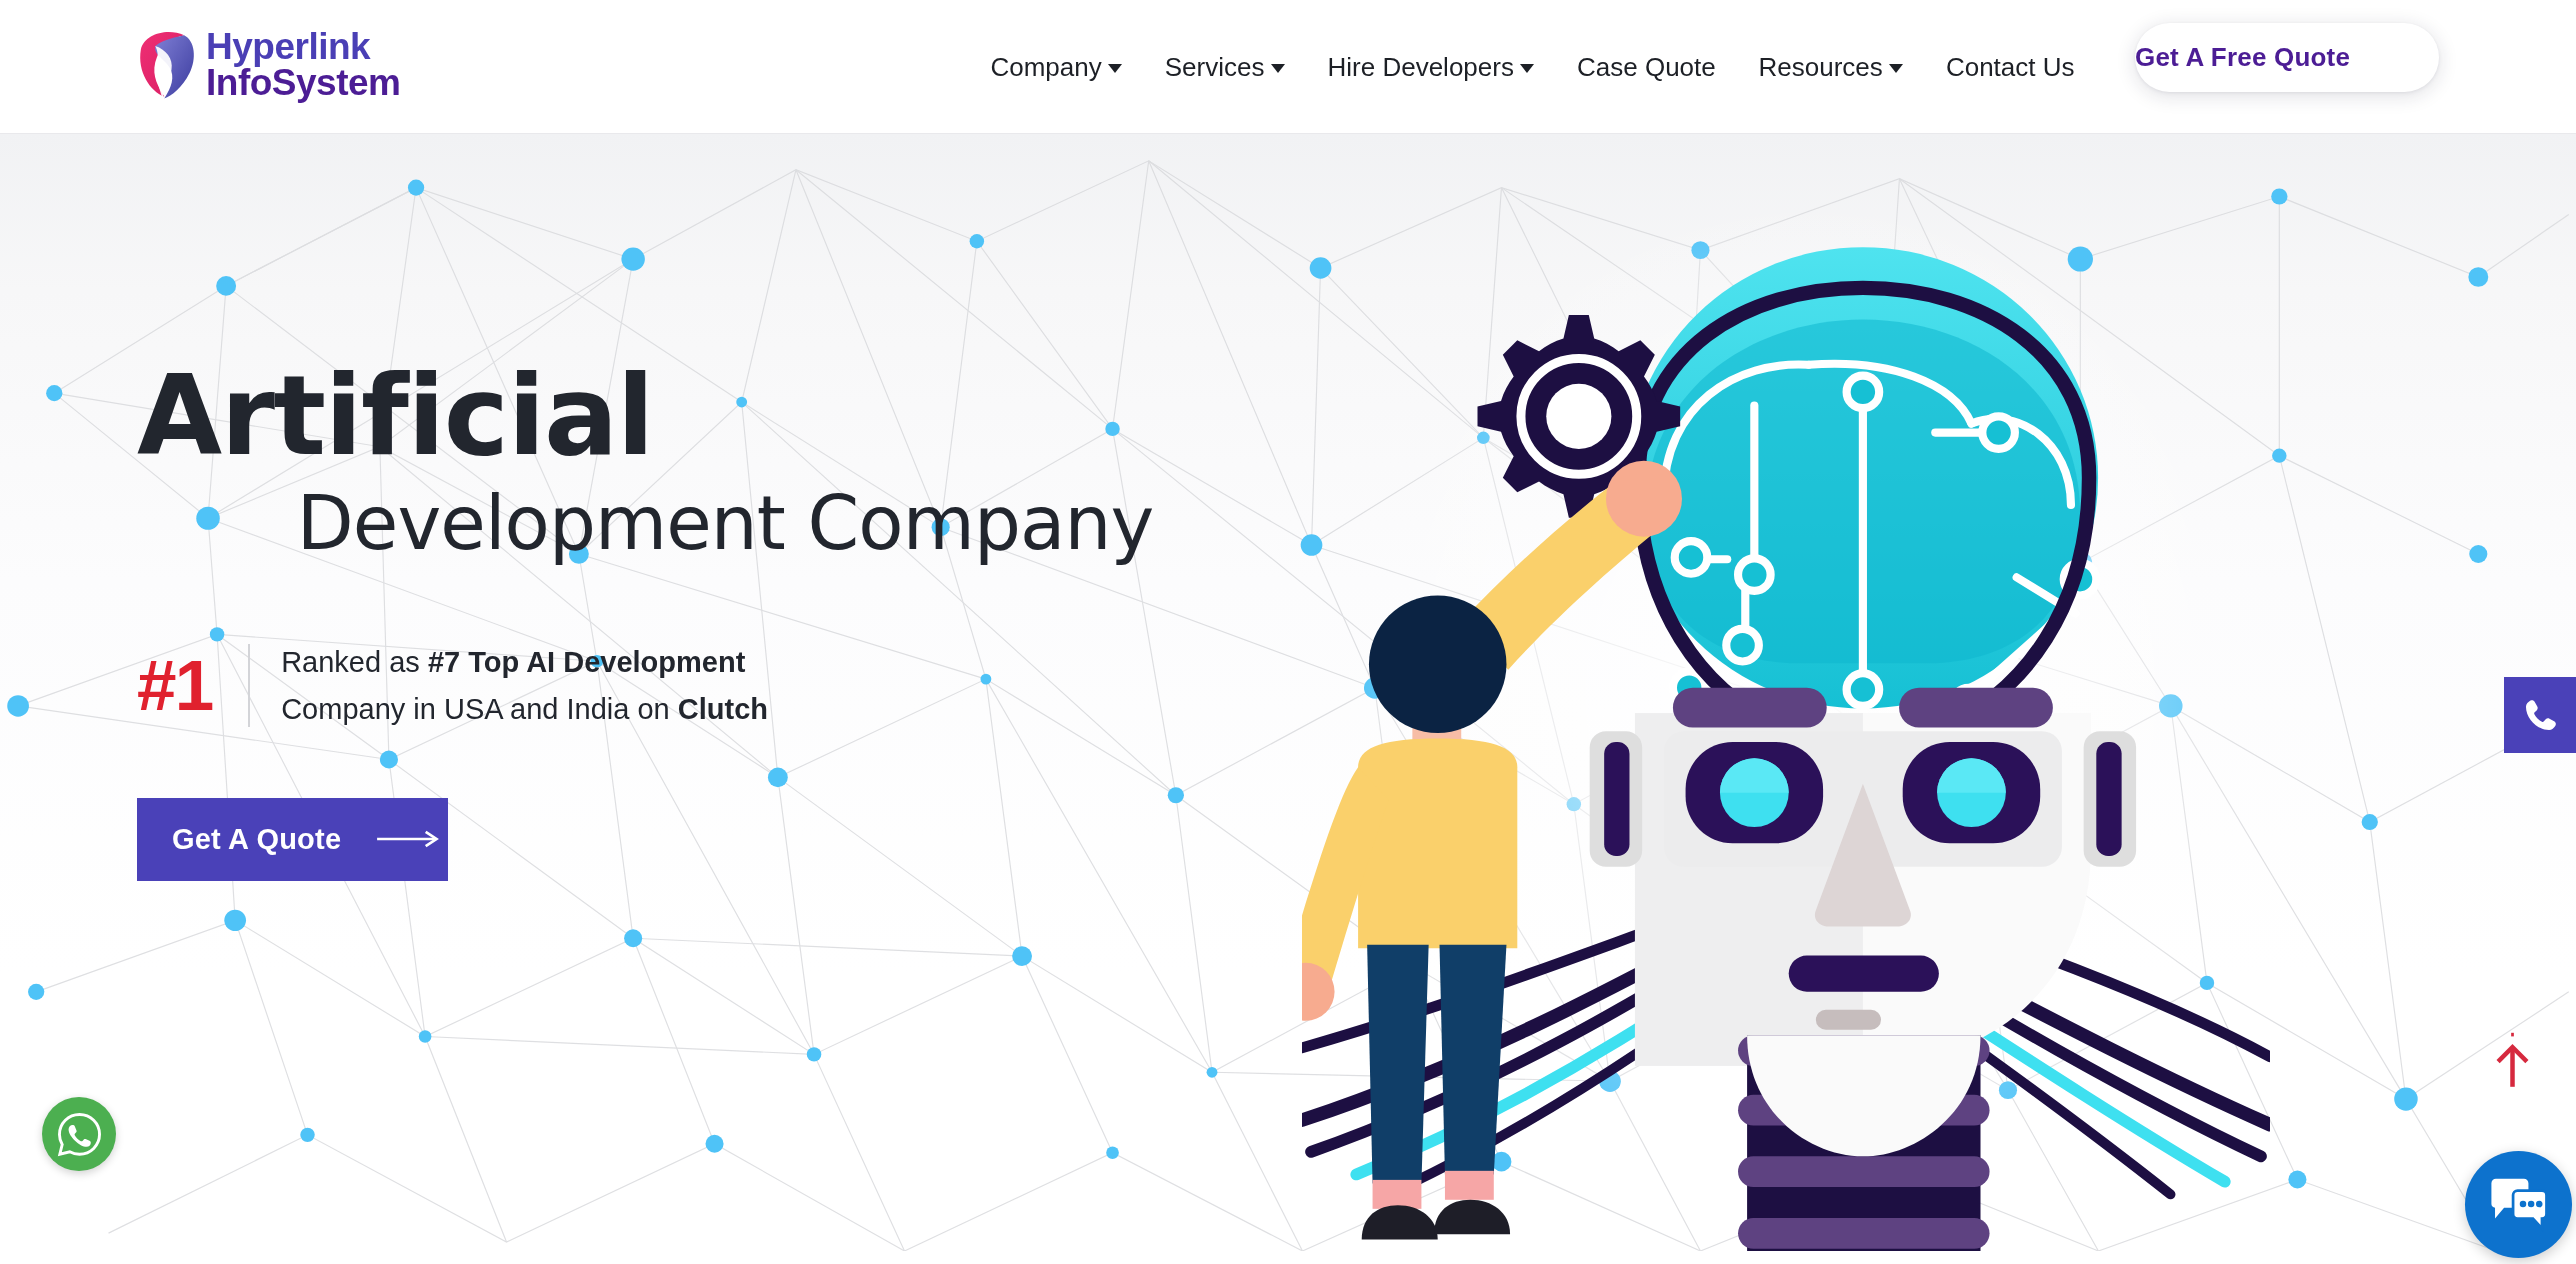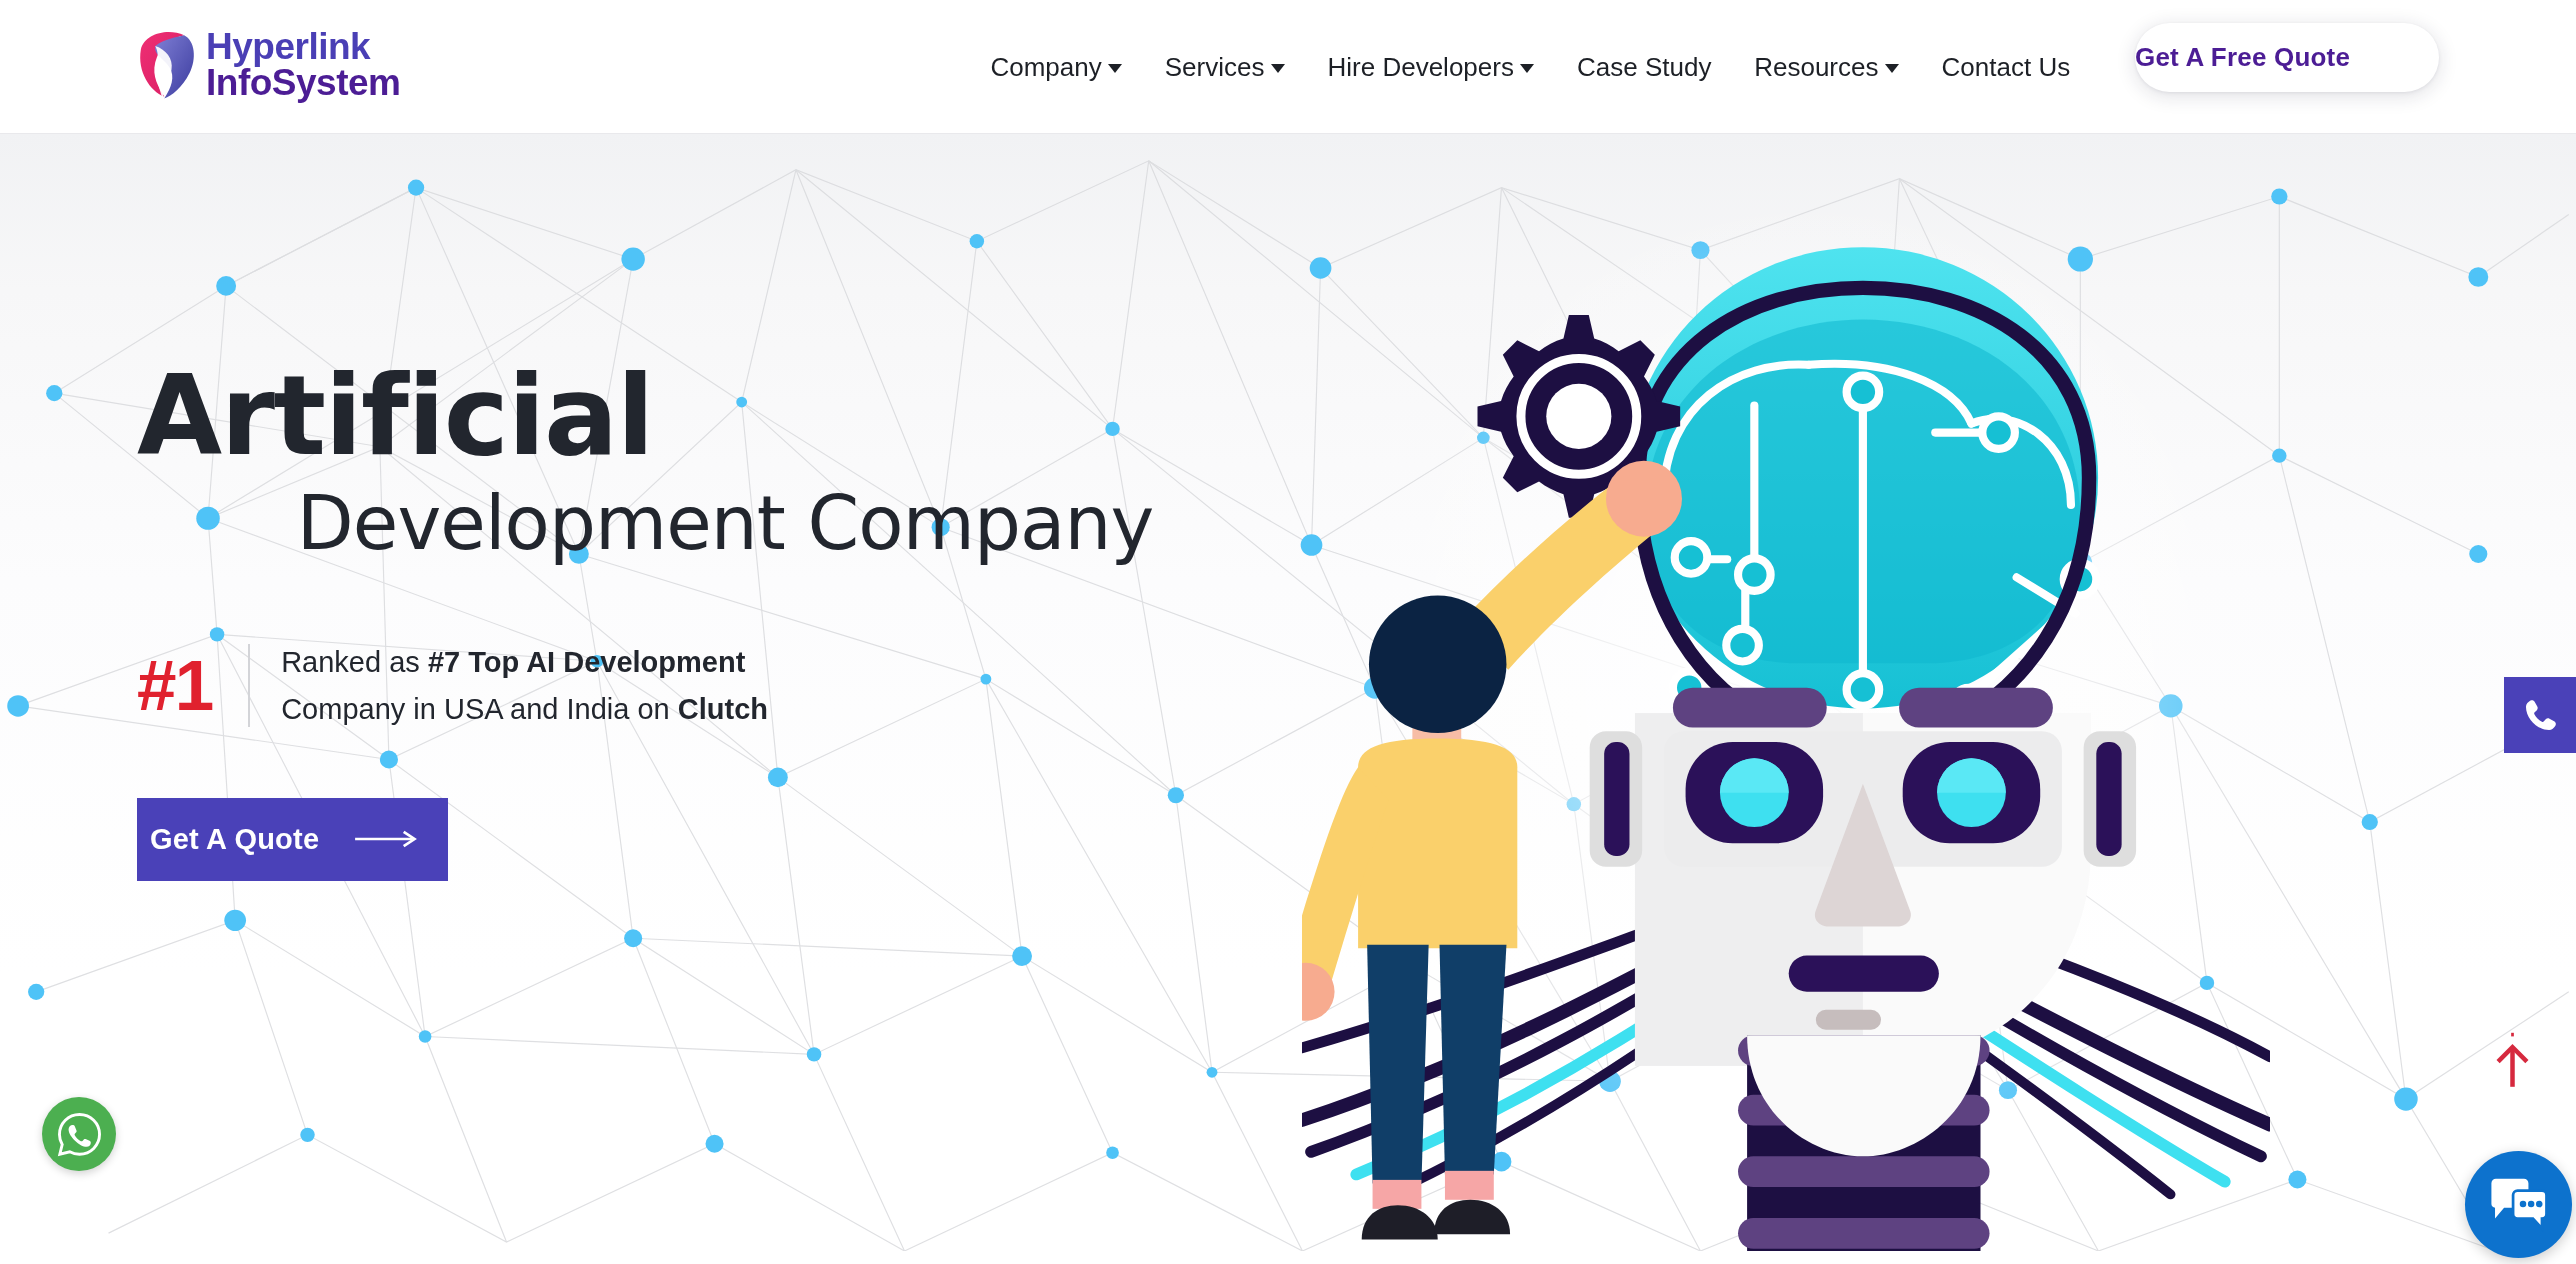--- a/index.html
+++ b/index.html
@@ -110,21 +110,21 @@
   .rank-text {
     font-size:29px; color:#22262e; line-height:1.62;
   }
   .rank-text b { font-weight:bold; }
 
   .cta {
     margin-top:65px;
     width:311px; height:83px;
     background:#4a41b8;
     display:flex; align-items:center; gap:36px;
-    padding-left:13px;
+    padding-left:35px;
     cursor:pointer;
   }
   .cta-label { font-size:29px; font-weight:bold; color:#ffffff; letter-spacing:0.2px; }
   .cta-arrow { width:65px; height:18px; flex:none; }
 
   
   .illo { position:absolute; left:1302px; top:0px; width:968px; height:1131px; z-index:4; }
 
   
   .wa {
@@ -189,21 +189,21 @@
     </div>
     <div class="nav-item">
       <span>Services</span>
       <i class="caret"></i>
     </div>
     <div class="nav-item">
       <span>Hire Developers</span>
       <i class="caret"></i>
     </div>
     <div class="nav-item">
-      <span>Case Study</span>
+      <span>Case Quote</span>
     </div>
     <div class="nav-item">
       <span>Resources</span>
       <i class="caret"></i>
     </div>
     <div class="nav-item">
       <span>Contact Us</span>
     </div>
   </nav>
 

